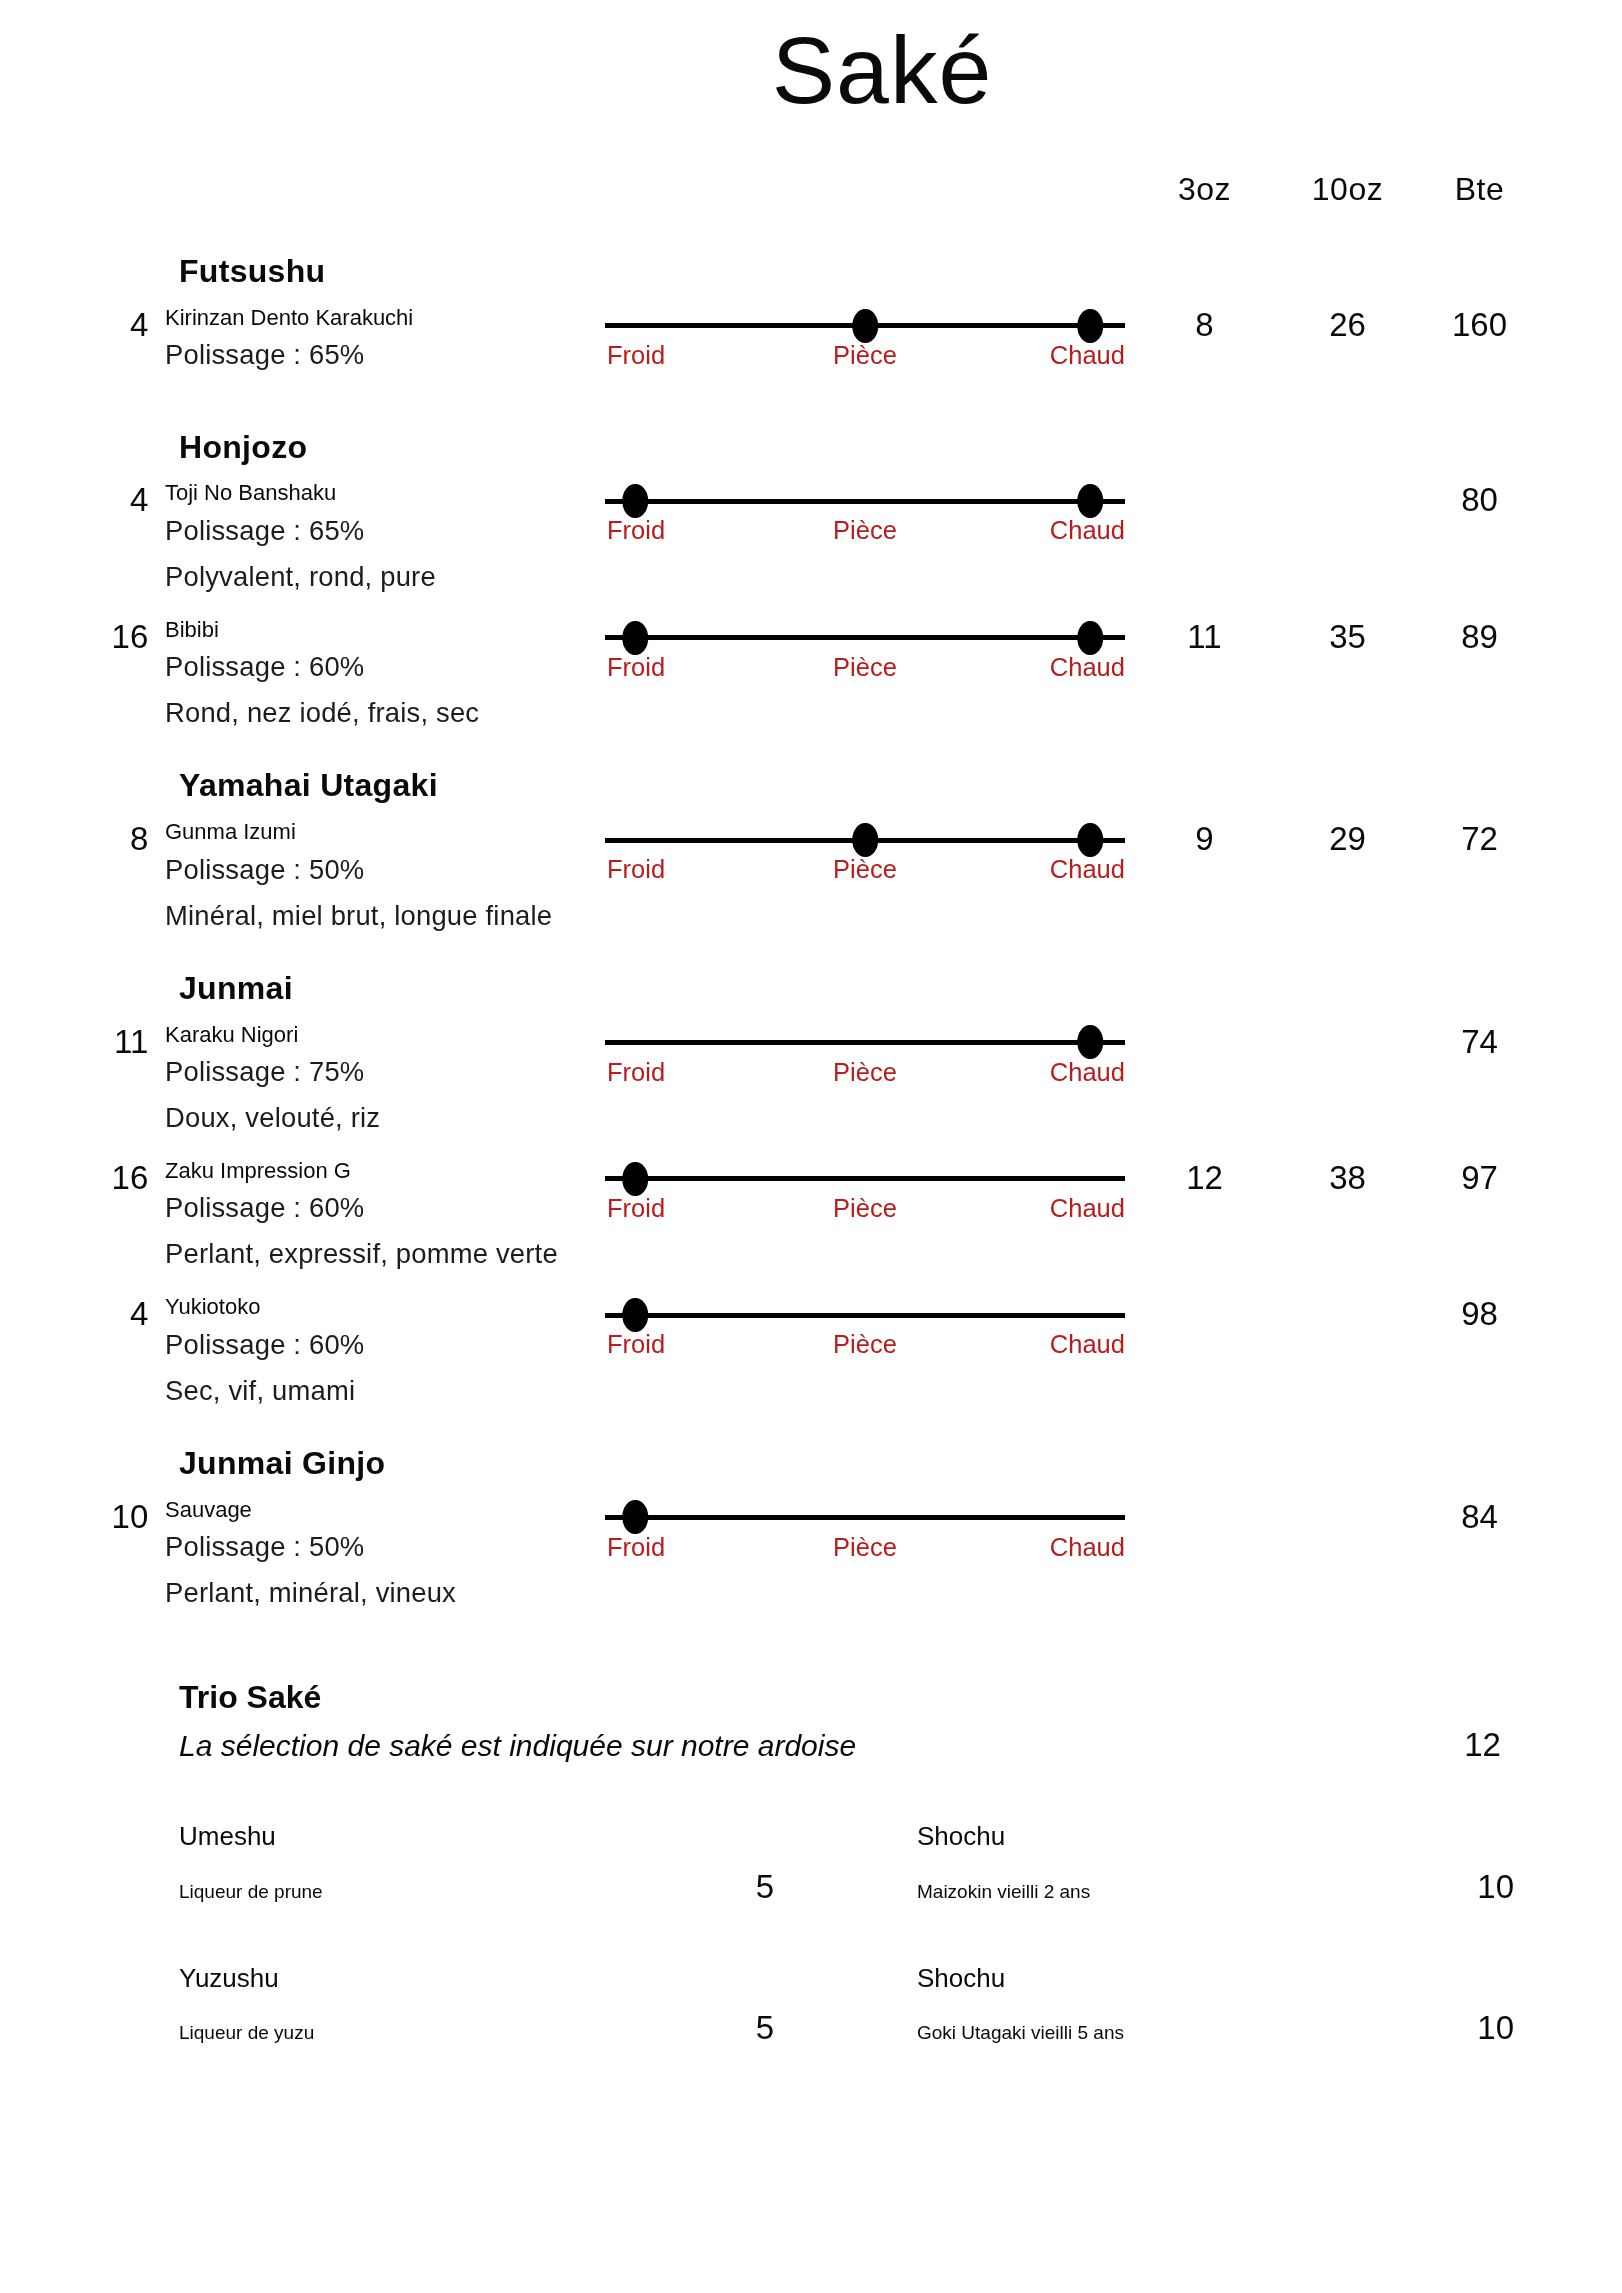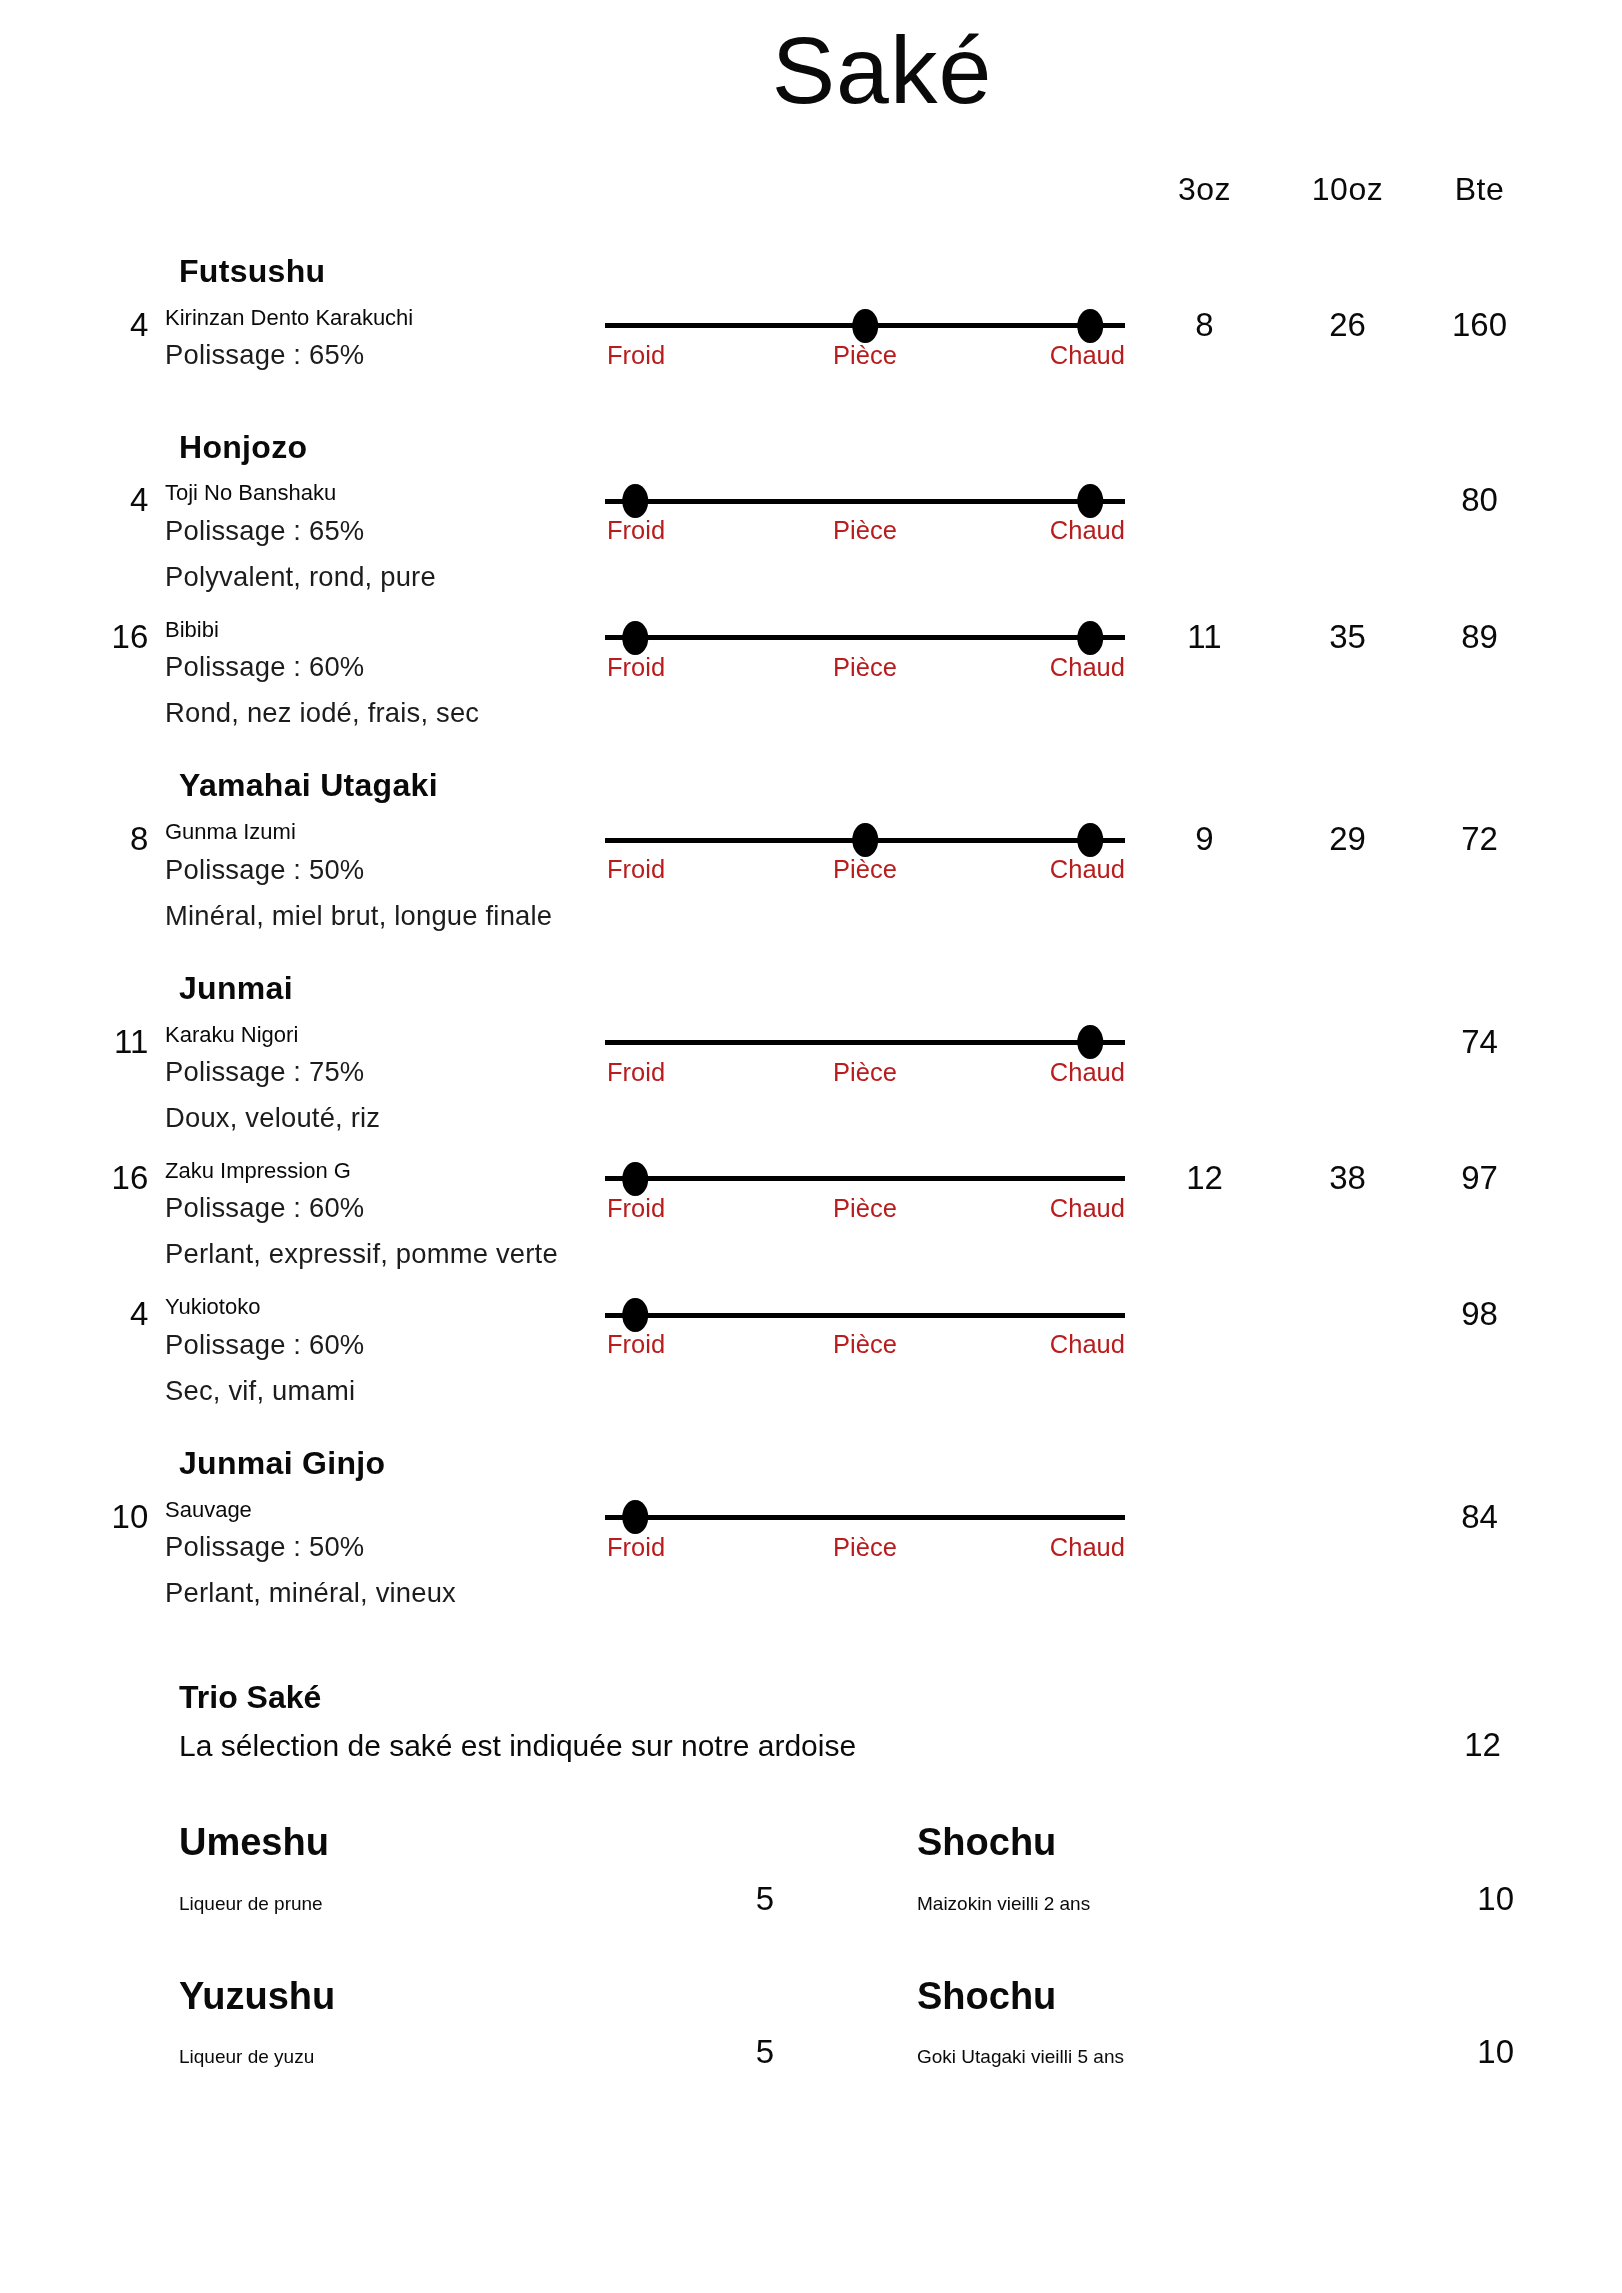--- a/index.html
+++ b/index.html
@@ -46,28 +46,28 @@
   }
   .s-labels{position:absolute;left:0;right:0;top:37px;height:35px;font-size:25.5px;font-weight:300;color:#b91c1c;}
   .sl-froid{position:absolute;left:2px;}
   .sl-piece{position:absolute;left:50%;transform:translateX(-50%);}
   .sl-chaud{position:absolute;right:0;}
   .c-price{text-align:center;font-size:33px;font-weight:300;line-height:1.3;}
   
   .trio{margin:63px 71px 0 179px;}
   .trio-h{margin:0 0 9.8px 0;font-size:32px;font-weight:700;}
   .trio-line{display:flex;align-items:baseline;}
-  .trio-desc{font-size:30px;font-weight:300;flex:1;}
+  .trio-desc{font-size:30px;font-weight:300;flex:1;font-style:italic;}
   .trio-price{width:137px;text-align:center;font-size:33px;font-weight:300;}
   
   .b-row{display:flex;margin:57px 0 0 179px;}
   .b-cell{display:flex;flex-direction:column;}
   .b-cell.left{width:595px;margin-right:143px;}
   .b-cell.right{width:597px;}
-  .b-h{font-size:38px;font-weight:700;margin-bottom:15.7px;}
+  .b-h{font-size:26px;font-weight:400;margin-bottom:15.7px;}
   .b-line{display:flex;justify-content:space-between;align-items:baseline;}
   .b-desc{font-size:19px;font-weight:300;}
   .b-price{font-size:33px;font-weight:300;}
 </style>
 </head>
 <body>
 
 <div class="page">
 
   <h1 class="title">Saké</h1>

